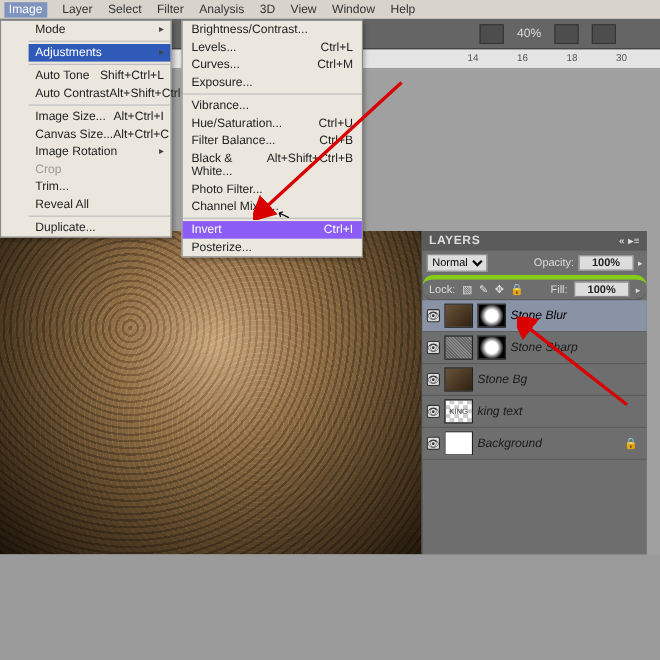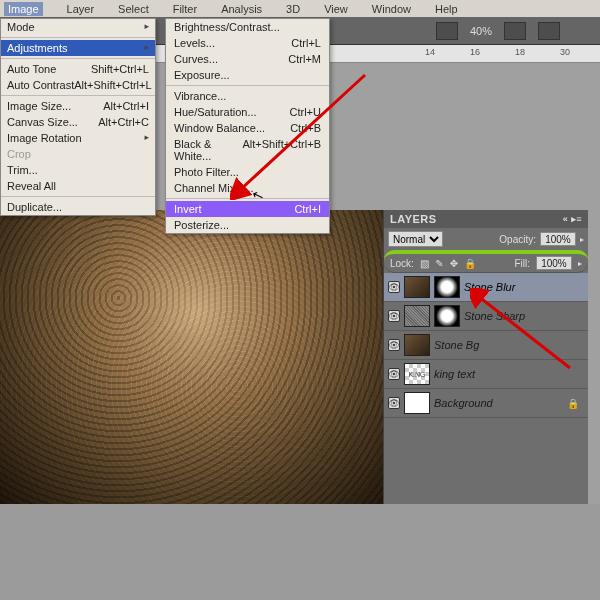--- a/index.html
+++ b/index.html
@@ -1,42 +1,42 @@
 <!DOCTYPE html>
 <html><head>
 <meta charset="utf-8">
 <style>
   * { box-sizing: border-box; margin: 0; padding: 0; font-family: Tahoma, Arial, sans-serif; }
   body { background: #a0a0a0; width: 600px; height: 600px; overflow: hidden; position: relative; font-size: 11px; }
-  .menubar { background: #d8d4cc; height: 17px; display: flex; align-items: center; padding: 0 4px; gap: 24px; color: #333; position: relative; z-index: 5;}
+  .menubar { background: #d8d4cc; height: 17px; display: flex; align-items: center; padding: 0 4px; gap: 14px; color: #333; position: relative; z-index: 5;}
   .menubar span { cursor: default; }
   .menubar .active { background: #7e93bd; color: #fff; padding: 1px 4px;}
   .toolbar { background: #656565; height: 28px; border-bottom: 1px solid #333; display: flex; align-items: center; justify-content: flex-end; gap: 12px; padding-right: 40px; color: #ddd; position:relative; z-index:1;}
   .toolbar .well { background:#4d4d4d; border:1px solid #333; width:22px; height:18px; display:inline-block;}
   .zoom { color:#ddd; }
   .ruler { background: #e4e4e4; height: 18px; border-bottom:1px solid #888; position: relative; color:#555; font-size:9px; z-index:1;}
   .ruler .tick { position:absolute; top:2px;}
-  .dropdown1 { position: absolute; left: 0; top: 18px; width: 156px; background: #ebe7de; border: 1px solid #888; box-shadow: 2px 2px 4px rgba(0,0,0,.3); z-index:10;}
+  .dropdown1 { position: absolute; left: 0; top: 18px; width: 156px; background: #ebe7de; border: 1px solid #888; box-shadow: 2px 2px 4px rgba(0,0,0,.3); z-index:10;padding-left:25px;}
   .dropdown1 .row { display:flex; justify-content: space-between; padding: 2px 6px; color:#222; white-space:nowrap;}
   .dropdown1 .row.dis { color:#999; }
   .dropdown1 .sep { height:1px; background:#bbb; margin: 2px 0;}
   .dropdown1 .arrowrow::after { content:"▸"; color:#444; font-size:9px; margin-left:auto;}
   .dropdown1 .hl { background: #2f5ab8; color:#fff;}
   .dropdown2 { position:absolute; left:165px; top:18px; width:165px; background:#ebe7de; border:1px solid #888; box-shadow:2px 2px 4px rgba(0,0,0,.3); z-index:10;}
   .dropdown2 .row { display:flex; justify-content: space-between; padding: 2px 8px; color:#222;}
   .dropdown2 .sep { height:1px; background:#bbb; margin:2px 0;}
   .dropdown2 .hl { background:#8b5cf6; color:#fff;}
   .canvas-area { position:absolute; left:0; top:210px; width:395px; height:294px; background: radial-gradient(circle at 50% 35%, #c9a981 0%, #8f6e45 35%, #4d3a22 70%, #1e140a 100%); overflow:hidden;}
   .canvas-area::before { content:""; position:absolute; inset:0; background: repeating-radial-gradient(circle at 30% 30%, rgba(0,0,0,.25) 0 2px, transparent 2px 6px), repeating-radial-gradient(circle at 60% 60%, rgba(255,255,255,.12) 0 1px, transparent 1px 5px); mix-blend-mode: overlay;}
   .bottom-gray { position:absolute; left:0; top:504px; right:0; bottom:0; background:#9b9b9b;}
   .layers-panel { position:absolute; right:12px; top:210px; width:205px; height:320px; background:#6e6e6e; border-left:1px solid #444; color:#ddd; font-size:11px;}
   .layers-panel .hdr { background:#5a5a5a; padding:3px 6px; display:flex; justify-content:space-between; align-items:center; font-weight:bold; letter-spacing:.5px;}
   .layers-panel .opts { background:#6e6e6e; padding:3px 4px; display:flex; align-items:center; gap:4px;}
   .layers-panel select { font-size:10px; background:#ddd; border:1px solid #888; height:16px;}
-  .layers-panel .numbox { background:#ddd; color:#222; border:1px solid #888; height:14px; width:36px; font-size:10px; display:flex; align-items:center; justify-content:center;}
+  .layers-panel .numbox { background:#ddd; color:#222; border:1px solid #888; height:14px; width:50px; font-size:10px; display:flex; align-items:center; justify-content:center;font-weight:bold;}
   .locks { display:flex; align-items:center; gap:6px; padding:2px 6px; border-top:4px solid #84cc16; border-bottom:1px solid #555; font-size:10px;border-radius:10px;}
   .layer-list { background:#6e6e6e; }
   .layer-row { display:flex; align-items:center; gap:4px; padding:3px 4px; border-bottom:1px solid #5a5a5a;}
   .layer-row.sel { background:#8a93a6;}
   .eye { width:12px; height:12px; border:1px solid #333; background:#ddd; border-radius:2px; display:flex; align-items:center; justify-content:center; font-size:9px; color:#333;}
   .thumb { width:26px; height:22px; border:1px solid #222; background:#777;}
   .thumb.stone { background: linear-gradient(135deg,#6b5338,#2e2112);}
   .thumb.mask { background: radial-gradient(circle,#fff 35%, #000 70%);}
   .thumb.noise { background: repeating-linear-gradient(45deg,#888 0 1px,#666 1px 2px);}
   .thumb.white { background:#fff;}
@@ -138,21 +138,21 @@
     </div>
     <div class="sep"></div>
     <div class="row">
       <span>Vibrance...</span>
     </div>
     <div class="row">
       <span>Hue/Saturation...</span>
       <span>Ctrl+U</span>
     </div>
     <div class="row">
-      <span>Window Balance...</span>
+      <span>Filter Balance...</span>
       <span>Ctrl+B</span>
     </div>
     <div class="row">
       <span>Black &amp; White...</span>
       <span>Alt+Shift+Ctrl+B</span>
     </div>
     <div class="row">
       <span>Photo Filter...</span>
     </div>
     <div class="row">

